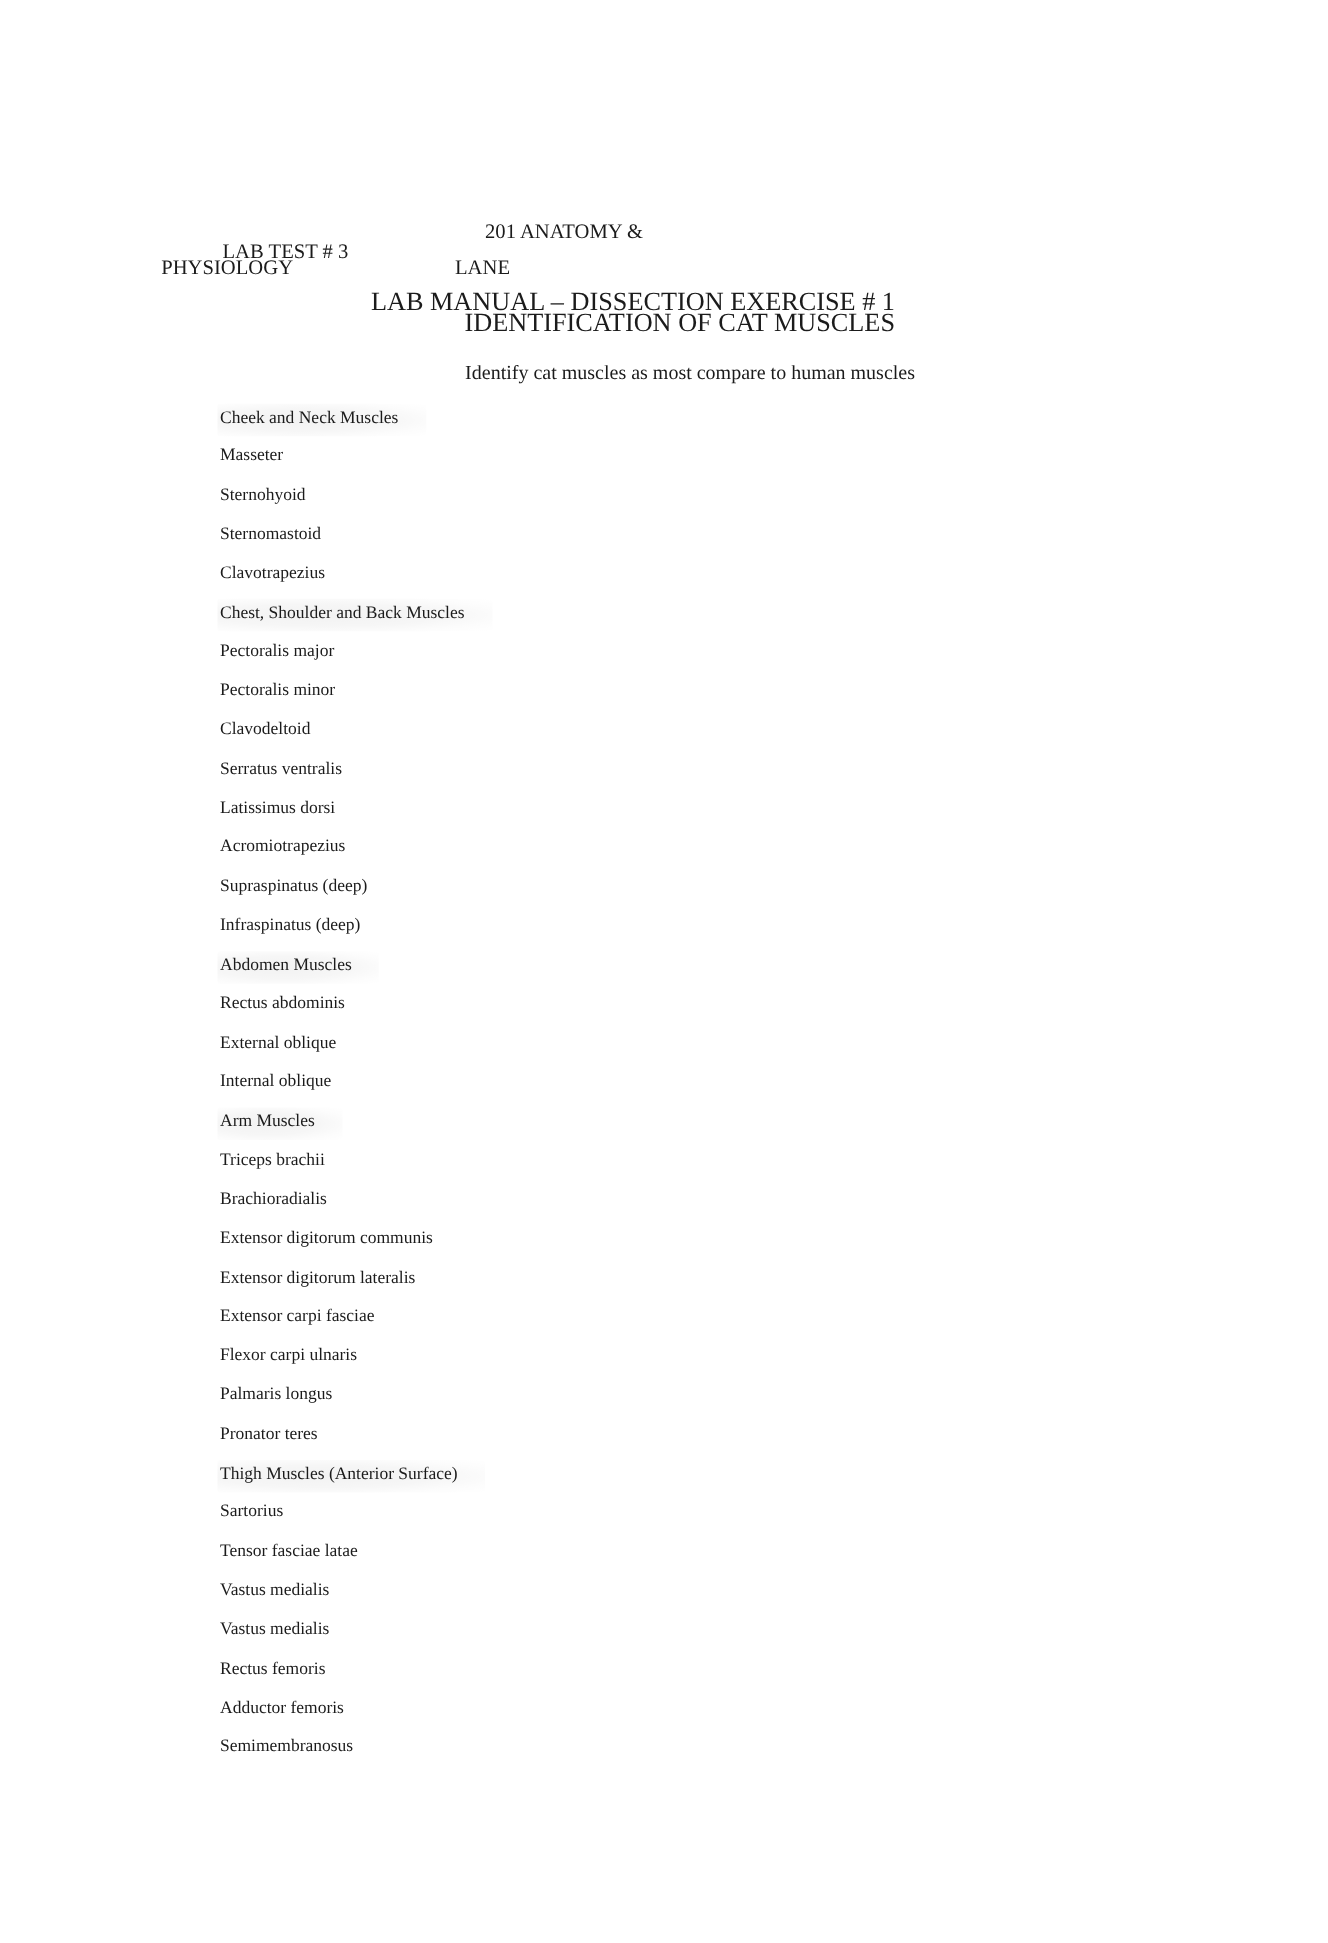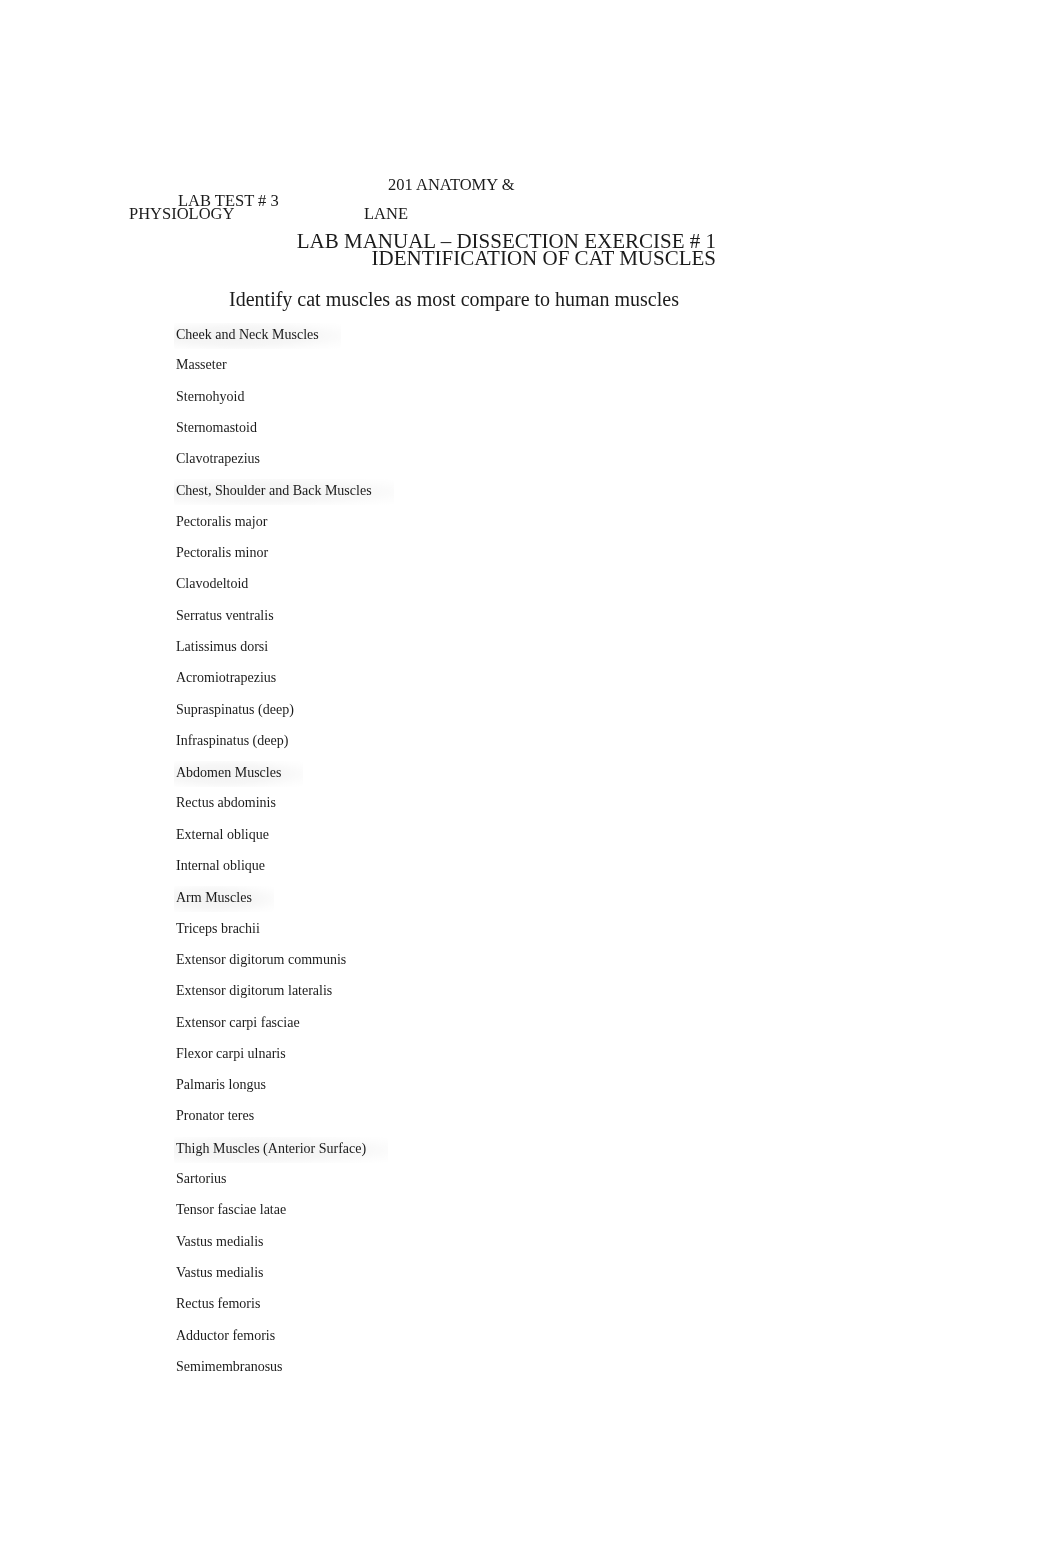--- a/index.html
+++ b/index.html
@@ -56,23 +56,23 @@
     text-indent: 50px;
     text-align: right;
   }
 
   
   .doc-subtitle {
     position: absolute;
     left: 176px;
     top: 290px;
     width: 556px;
-    font-size: 20px;
+    font-size: 16px;
     line-height: 18px;
-    text-align: center;
+    text-align: right;
   }
 
   
   .muscle-list {
     position: absolute;
     left: 176px;
     top: 323px;
     width: 700px;
   }
   .list-entry {
@@ -132,20 +132,21 @@
       <div class="list-entry"><span class="entry-text">Latissimus dorsi</span></div>
       <div class="list-entry"><span class="entry-text">Acromiotrapezius</span></div>
       <div class="list-entry"><span class="entry-text">Supraspinatus (deep)</span></div>
       <div class="list-entry"><span class="entry-text">Infraspinatus (deep)</span></div>
       <div class="list-entry section"><span class="entry-text">Abdomen Muscles</span></div>
       <div class="list-entry"><span class="entry-text">Rectus abdominis</span></div>
       <div class="list-entry"><span class="entry-text">External oblique</span></div>
       <div class="list-entry"><span class="entry-text">Internal oblique</span></div>
       <div class="list-entry section"><span class="entry-text">Arm Muscles</span></div>
       <div class="list-entry"><span class="entry-text">Triceps brachii</span></div>
+      <div class="list-entry"><span class="entry-text">Brachioradialis</span></div>
       <div class="list-entry"><span class="entry-text">Extensor digitorum communis</span></div>
       <div class="list-entry"><span class="entry-text">Extensor digitorum lateralis</span></div>
       <div class="list-entry"><span class="entry-text">Extensor carpi fasciae</span></div>
       <div class="list-entry"><span class="entry-text">Flexor carpi ulnaris</span></div>
       <div class="list-entry"><span class="entry-text">Palmaris longus</span></div>
       <div class="list-entry"><span class="entry-text">Pronator teres</span></div>
       <div class="list-entry section"><span class="entry-text">Thigh Muscles (Anterior Surface)</span></div>
       <div class="list-entry"><span class="entry-text">Sartorius</span></div>
       <div class="list-entry"><span class="entry-text">Tensor fasciae latae</span></div>
       <div class="list-entry"><span class="entry-text">Vastus medialis</span></div>

